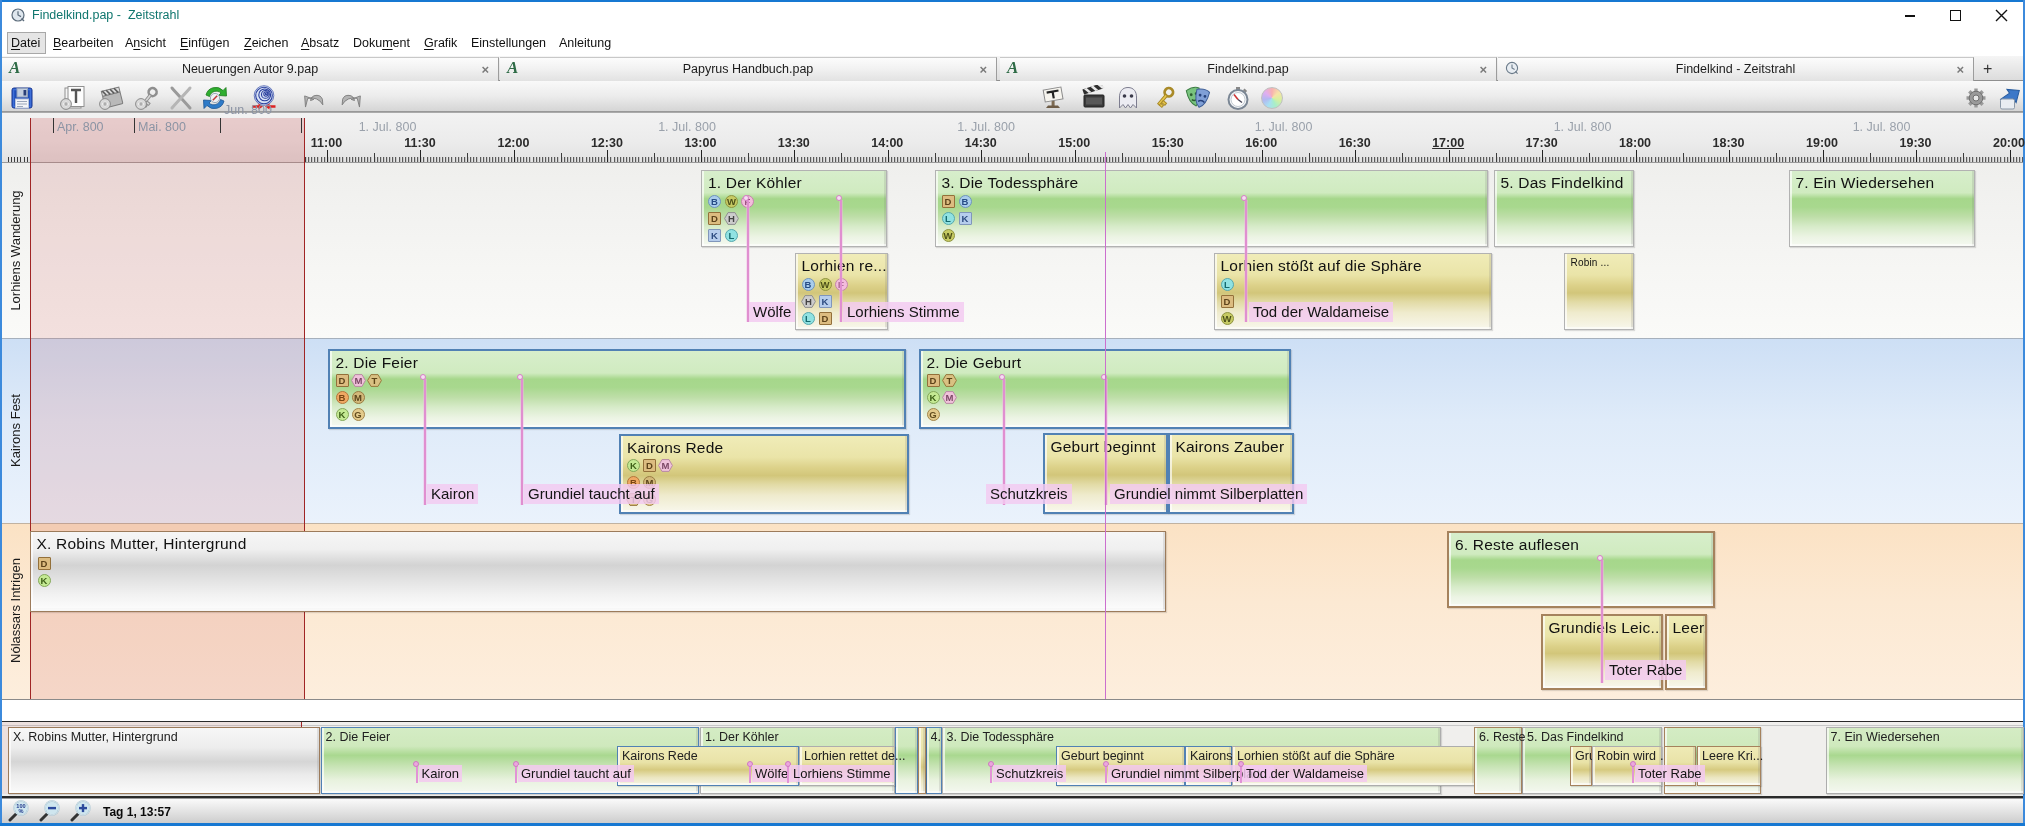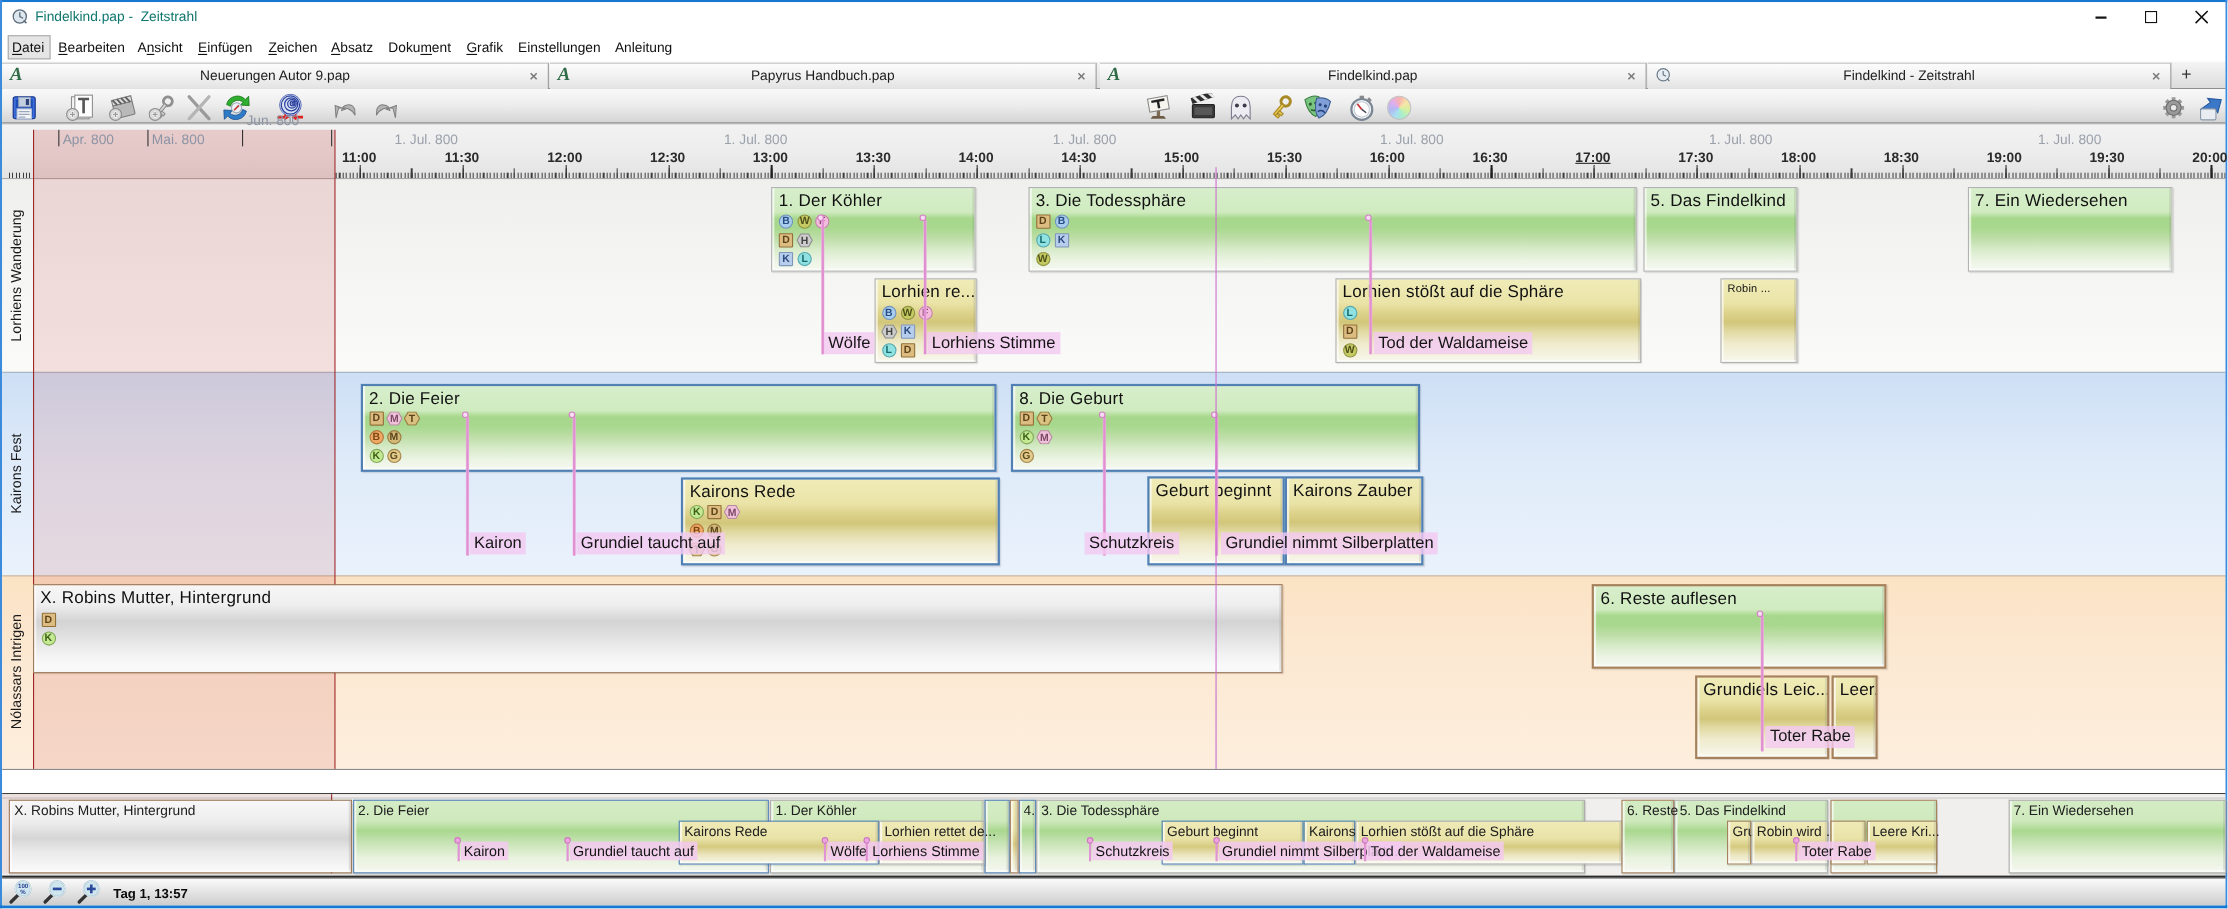--- a/index.html
+++ b/index.html
@@ -338,21 +338,21 @@
     <svg class="abs" style="left:37px;top:23px;" width="15" height="13" viewBox="0 0 15 13">
       <polygon points="4,0.6 11,0.6 14.4,6.5 11,12.4 4,12.4 0.6,6.5" fill="#d9c182" stroke="#97793e" stroke-width="1"></polygon>
       <text x="7.5" y="9.8" text-anchor="middle" font-size="9.5" font-weight="bold" fill="#5c4518" font-family="Liberation Sans">T</text>
     </svg>
     <div class="bdg" style="left:6px;top:40px;width:13px;height:13px;background:#f0a964;color:#7a4512;border:1px solid #b5763a;border-radius:50%;">B</div>
     <div class="bdg" style="left:22px;top:40px;width:13px;height:13px;background:#d2b879;color:#5c451c;border:1px solid #997c42;border-radius:50%;">M</div>
     <div class="bdg" style="left:6px;top:57px;width:13px;height:13px;background:#c4e993;color:#3e6018;border:1px solid #84a85a;border-radius:50%;">K</div>
     <div class="bdg" style="left:22px;top:57px;width:13px;height:13px;background:#e3cb8c;color:#614b1e;border:1px solid #a3854a;border-radius:50%;">G</div>
   </div>
 <div class="ev" style="left:918.5px;top:349px;width:372px;height:80px;background:linear-gradient(180deg,#d7eecb 0%,#d0ebc0 29%,#a6d78b 37%,#a8d88e 48%,#bedea8 61%,#d7ebc9 74%,#ecf4e4 88%,#f5f9f1 100%);border:2px solid #5181b4;z-index:5;">
-    <div class="evt" style="font-size:15.5px;color:#111;padding-left:6px;">8. Die Geburt</div>
+    <div class="evt" style="font-size:15.5px;color:#111;padding-left:6px;">2. Die Geburt</div>
     <div class="bdg" style="left:6px;top:23px;width:13px;height:13px;background:#dcbc80;color:#5d431a;border:1px solid #93703a;border-radius:1px;">D</div>
     <svg class="abs" style="left:21px;top:23px;" width="15" height="13" viewBox="0 0 15 13">
       <polygon points="4,0.6 11,0.6 14.4,6.5 11,12.4 4,12.4 0.6,6.5" fill="#d9c182" stroke="#97793e" stroke-width="1"></polygon>
       <text x="7.5" y="9.8" text-anchor="middle" font-size="9.5" font-weight="bold" fill="#5c4518" font-family="Liberation Sans">T</text>
     </svg>
     <div class="bdg" style="left:6px;top:40px;width:13px;height:13px;background:#c4e993;color:#3e6018;border:1px solid #84a85a;border-radius:50%;">K</div>
     <svg class="abs" style="left:21px;top:40px;" width="15" height="13" viewBox="0 0 15 13">
       <polygon points="4,0.6 11,0.6 14.4,6.5 11,12.4 4,12.4 0.6,6.5" fill="#f0c2da" stroke="#b98aa4" stroke-width="1"></polygon>
       <text x="7.5" y="9.8" text-anchor="middle" font-size="9.5" font-weight="bold" fill="#7c4866" font-family="Liberation Sans">M</text>
     </svg>

